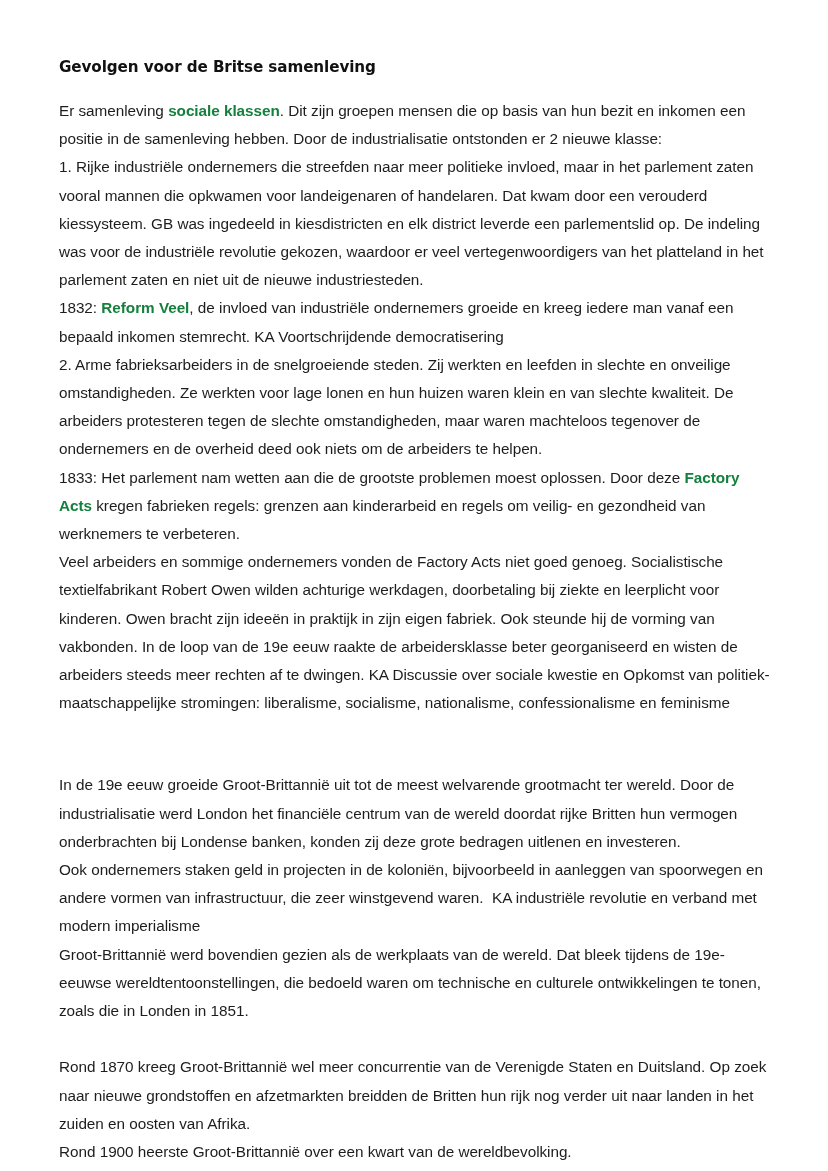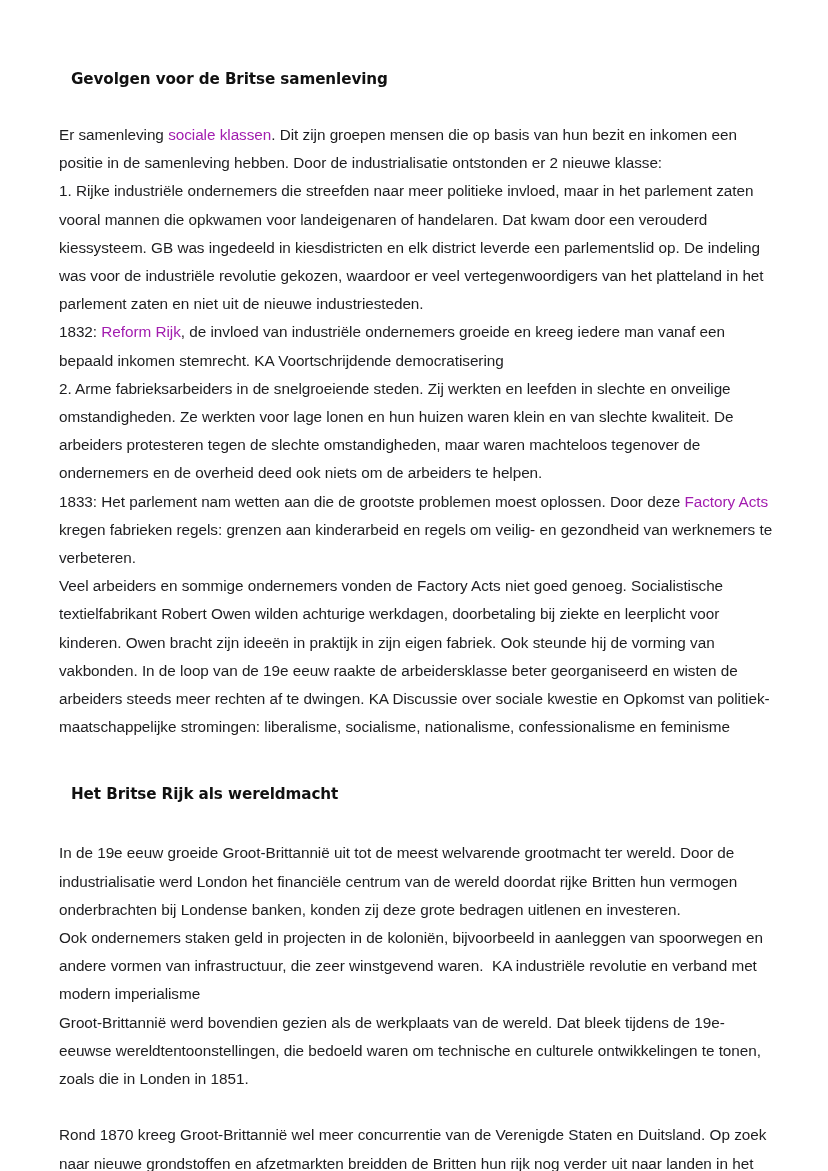--- a/index.html
+++ b/index.html
@@ -27,64 +27,63 @@
   .doc-body {
     width: 717px;
   }
   h2.section-heading {
     font-family: "DejaVu Sans", "Liberation Sans", sans-serif;
     font-size: 15.2px;
     font-weight: 700;
     line-height: 20px;
     letter-spacing: -0.1px;
     color: #111111;
-    margin: 12px;
+    margin: 0;
     padding: 0;
   }
   p.para {
     font-size: 15.3px;
     font-weight: 400;
     line-height: 28.2px;
     color: #1d1d1f;
     margin: 0;
     padding: 0;
     letter-spacing: -0.05px;
     text-align: left;
     white-space: pre-wrap;
     word-spacing: 0.1px;
   }
   b.strong {
-    font-weight: 400;
-    color: #a21caf;
+    font-weight: 700;
+    color: #15803d;
   }
   .gap-after-heading-1 { height: 20px; }
   .gap-heading-top { height: 31px; }
   .gap-heading-bottom { height: 23px; }
   .gap-para { height: 28px; }
 </style>
 </head>
 <body>
 
 <div class="page">
   <div class="doc-body">
 
     <h2 class="section-heading">Gevolgen voor de Britse samenleving</h2>
 
     <div class="gap-after-heading-1"></div>
 
     <p class="para"><span>Er samenleving </span><b class="strong">sociale klassen</b><span>. Dit zijn groepen mensen die op basis van hun bezit en inkomen een positie in de samenleving hebben. Door de industrialisatie ontstonden er 2 nieuwe klasse:
 1. Rijke industriële ondernemers die streefden naar meer politieke invloed, maar in het parlement zaten vooral mannen die opkwamen voor landeigenaren of handelaren. Dat kwam door een verouderd kiessysteem. GB was ingedeeld in kiesdistricten en elk district leverde een parlementslid op. De indeling was voor de industriële revolutie gekozen, waardoor er veel vertegenwoordigers van het platteland in het parlement zaten en niet uit de nieuwe industriesteden.
-1832: </span><b class="strong">Reform Rijk</b><span>, de invloed van industriële ondernemers groeide en kreeg iedere man vanaf een bepaald inkomen stemrecht. KA Voortschrijdende democratisering
+1832: </span><b class="strong">Reform Veel</b><span>, de invloed van industriële ondernemers groeide en kreeg iedere man vanaf een bepaald inkomen stemrecht. KA Voortschrijdende democratisering
 2. Arme fabrieksarbeiders in de snelgroeiende steden. Zij werkten en leefden in slechte en onveilige omstandigheden. Ze werkten voor lage lonen en hun huizen waren klein en van slechte kwaliteit. De arbeiders protesteren tegen de slechte omstandigheden, maar waren machteloos tegenover de ondernemers en de overheid deed ook niets om de arbeiders te helpen.
 1833: Het parlement nam wetten aan die de grootste problemen moest oplossen. Door deze </span><b class="strong">Factory Acts</b><span> kregen fabrieken regels: grenzen aan kinderarbeid en regels om veilig- en gezondheid van werknemers te verbeteren.
 Veel arbeiders en sommige ondernemers vonden de Factory Acts niet goed genoeg. Socialistische textielfabrikant Robert Owen wilden achturige werkdagen, doorbetaling bij ziekte en leerplicht voor kinderen. Owen bracht zijn ideeën in praktijk in zijn eigen fabriek. Ook steunde hij de vorming van vakbonden. In de loop van de 19e eeuw raakte de arbeidersklasse beter georganiseerd en wisten de arbeiders steeds meer rechten af te dwingen. KA Discussie over sociale kwestie en Opkomst van politiek-maatschappelijke stromingen: liberalisme, socialisme, nationalisme, confessionalisme en feminisme</span></p>
 
     <div class="gap-heading-top"></div>
 
-    <h2 class="section-heading">Het Britse Rijk als wereldmacht</h2>
 
     <div class="gap-heading-bottom"></div>
 
     <p class="para">In de 19e eeuw groeide Groot-Brittannië uit tot de meest welvarende grootmacht ter wereld. Door de industrialisatie werd London het financiële centrum van de wereld doordat rijke Britten hun vermogen onderbrachten bij Londense banken, konden zij deze grote bedragen uitlenen en investeren.
 Ook ondernemers staken geld in projecten in de koloniën, bijvoorbeeld in aanleggen van spoorwegen en andere vormen van infrastructuur, die zeer winstgevend waren.  KA industriële revolutie en verband met modern imperialisme
 Groot-Brittannië werd bovendien gezien als de werkplaats van de wereld. Dat bleek tijdens de 19e-eeuwse wereldtentoonstellingen, die bedoeld waren om technische en culturele ontwikkelingen te tonen, zoals die in Londen in 1851.</p>
 
     <div class="gap-para"></div>
 
     <p class="para">Rond 1870 kreeg Groot-Brittannië wel meer concurrentie van de Verenigde Staten en Duitsland. Op zoek naar nieuwe grondstoffen en afzetmarkten breidden de Britten hun rijk nog verder uit naar landen in het zuiden en oosten van Afrika.

